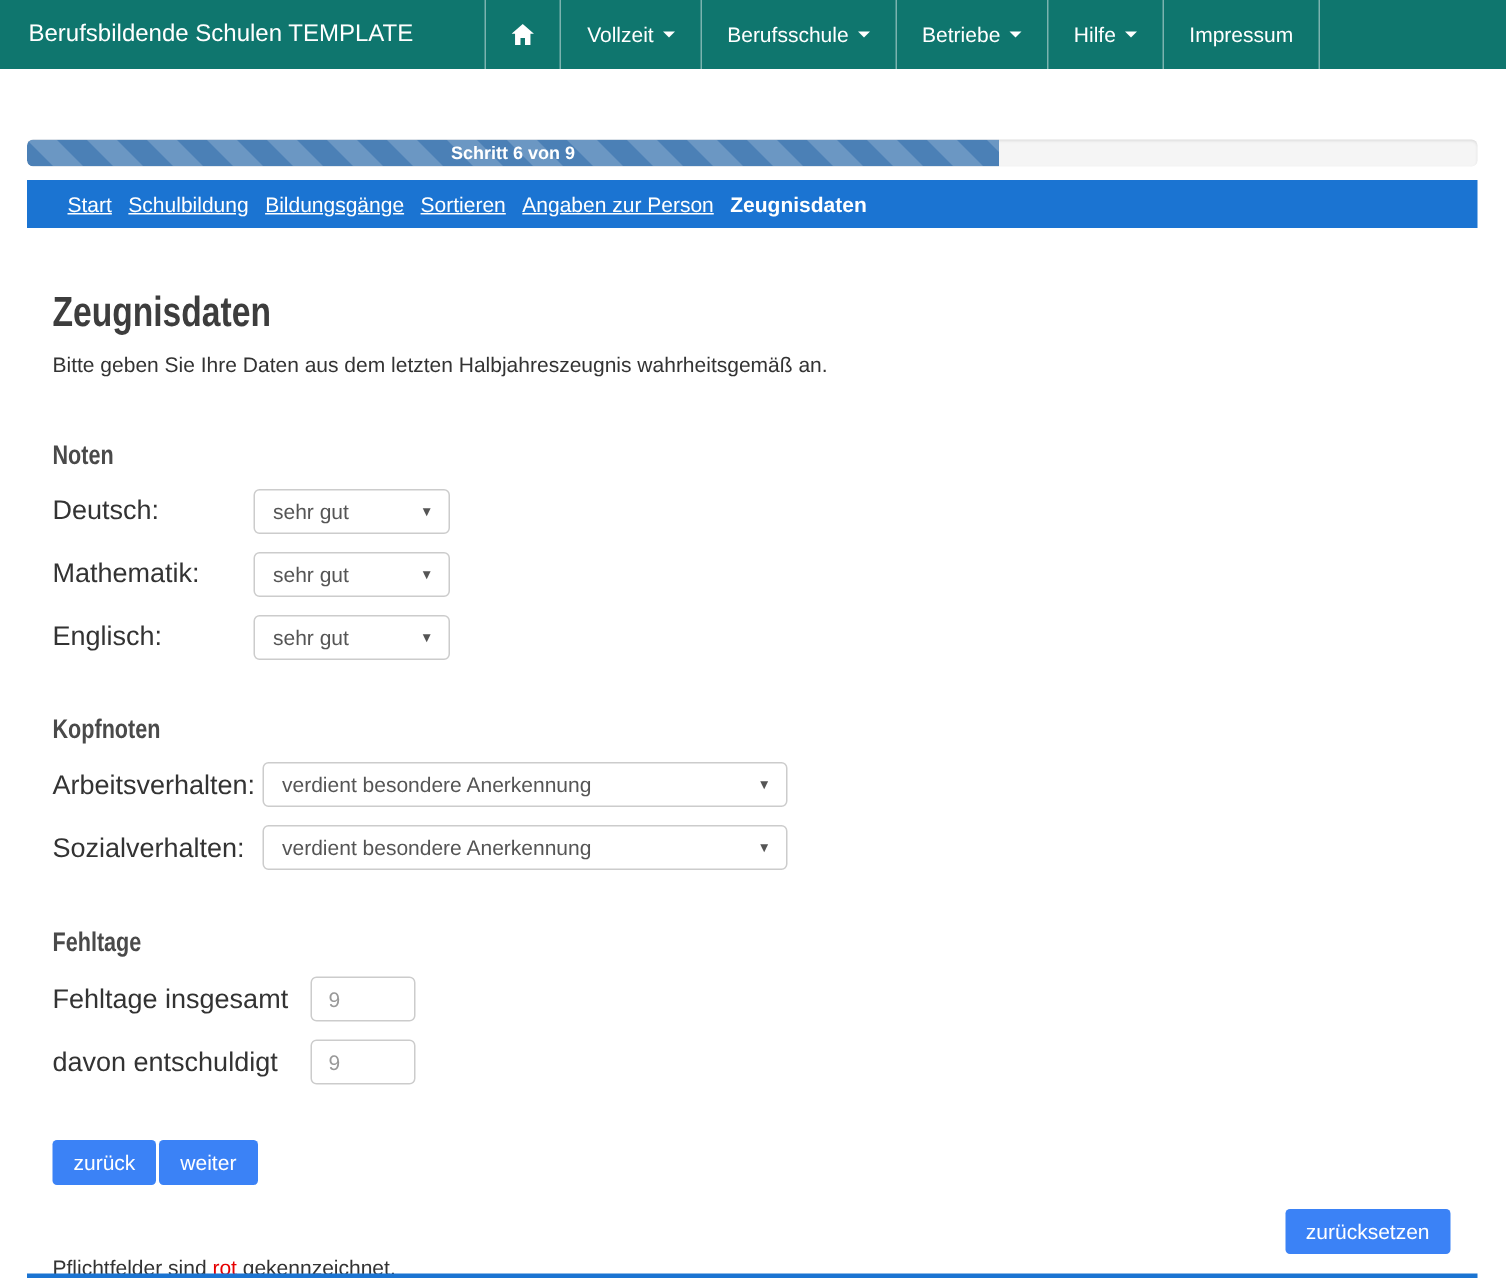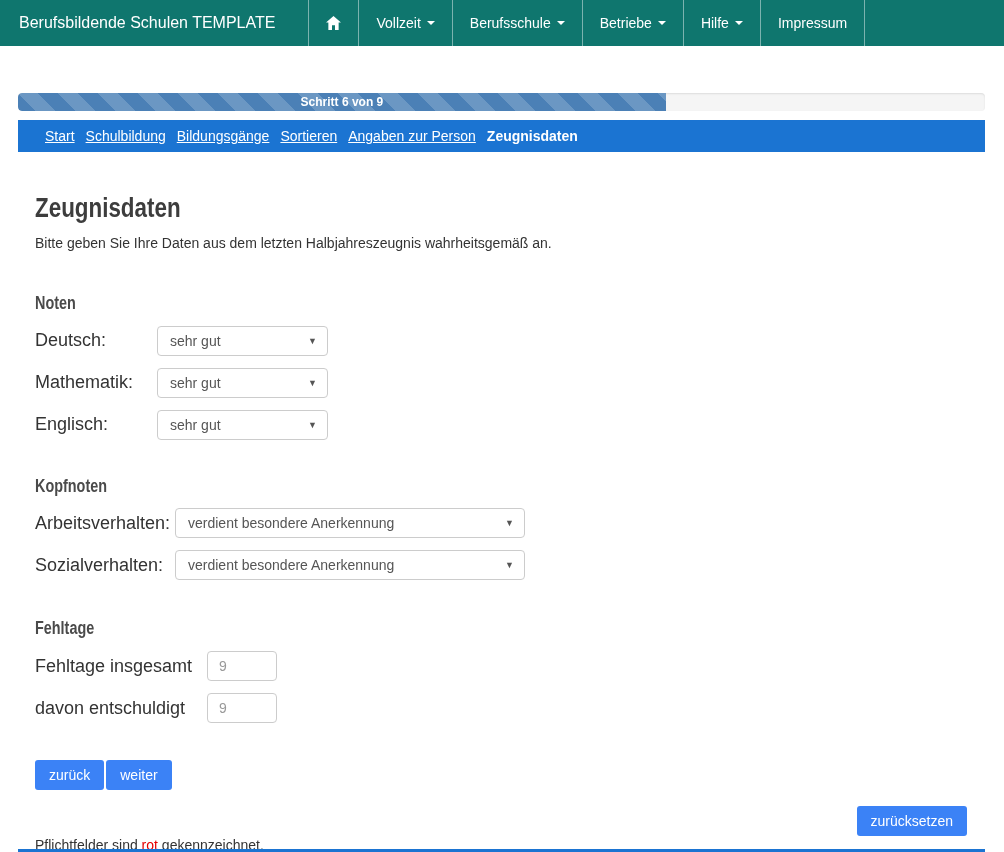--- a/index.html
+++ b/index.html
@@ -20,21 +20,21 @@
     align-items: stretch;
   }
   .brand {
     padding: 0 19px;
     line-height: 46px;
     color: #fff;
     font-size: 16px;
     white-space: nowrap;
     cursor: pointer;
   }
-  .nav-items { display: flex; margin-left: 14px; }
+  .nav-items { display: flex; margin-left: 29px; }
   .nav-item {
     display: flex;
     align-items: center;
     padding: 0 17px;
     border-left: 1px solid rgba(255,255,255,.45);
     color: #fff;
     font-size: 14px;
     white-space: nowrap;
     cursor: pointer;
   }
@@ -129,21 +129,21 @@
     background: #fff;
     border: 1px solid #ccc;
     border-radius: 4px;
     display: flex;
     align-items: center;
     padding-left: 12px;
     font-size: 14px;
     color: #555;
     cursor: pointer;
   }
-  .sel-sm { width: 171px; }
+  .sel-sm { width: 131px; margin-left: 12px; }
   .sel-lg { width: 350px; }
   .sel-caret {
     position: absolute;
     right: 10px;
     top: 50%;
     transform: translateY(-50%);
     font-size: 9px;
     color: #555;
   }
   .numinput {

